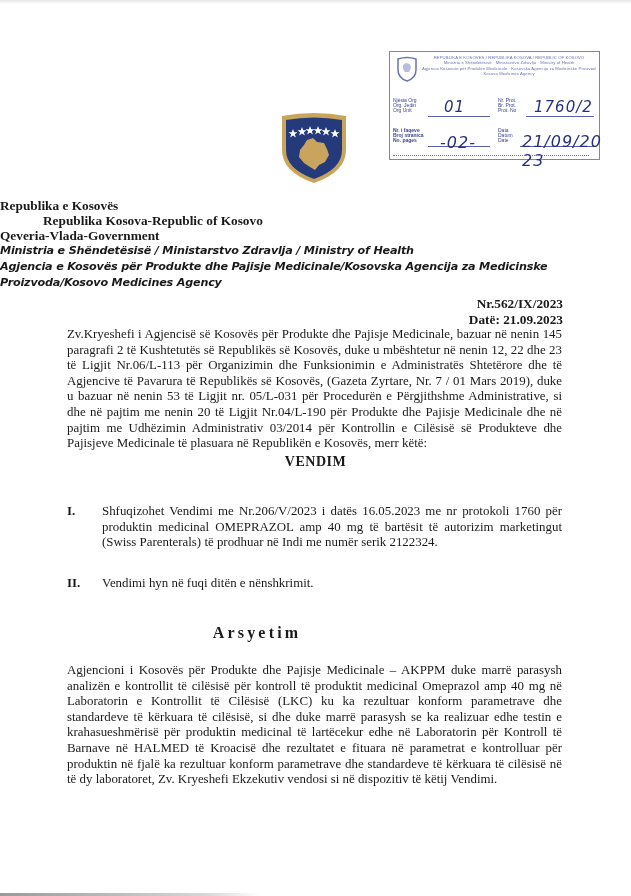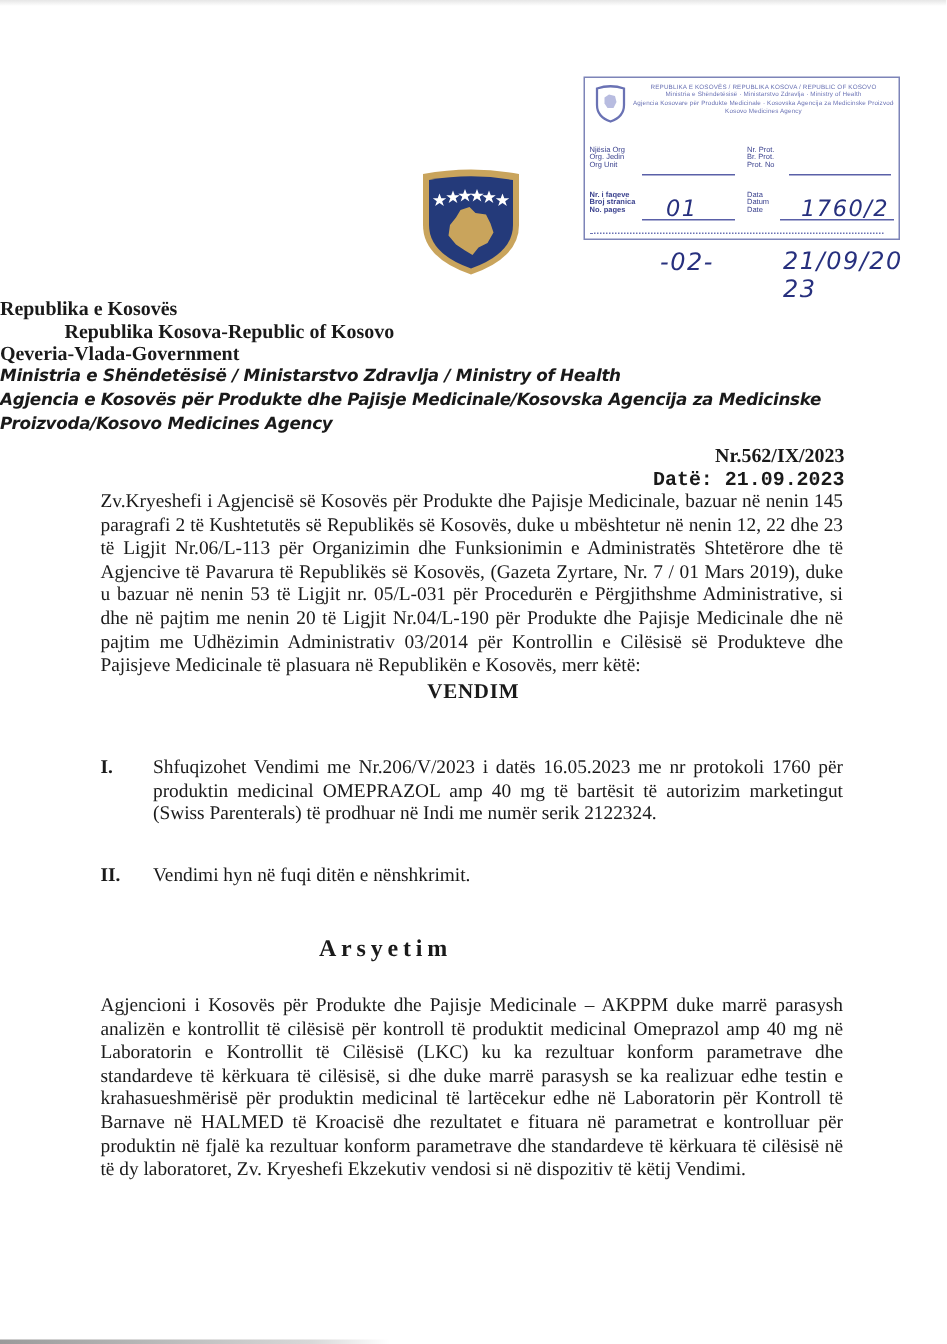--- a/index.html
+++ b/index.html
@@ -15,21 +15,21 @@
   
   .stamp { position: absolute; left: 389px; top: 51px; width: 209px; height: 107px;
     border: 1px solid #7d84b8; color: #4a52a0; font-family: "Liberation Sans", sans-serif; }
   .stamp-emblem { position: absolute; left: 6px; top: 4px; width: 22px; height: 26px; }
   .stamp-header { position: absolute; left: 32px; top: 3px; width: 174px; text-align: center;
     font-size: 4.2px; line-height: 5.4px; color: #6a72b4; letter-spacing: 0.1px; white-space: nowrap; overflow: hidden; }
   .stamp-row { position: absolute; left: 3px; font-size: 5px; line-height: 5.2px; color: #3d448f; }
   .stamp-lbl { position: absolute; font-size: 5px; line-height: 5.2px; color: #3d448f; }
   .stamp-line { position: absolute; border-bottom: 1px solid #5a60a8; height: 0; }
   .hand { position: absolute; font-family: "DejaVu Sans", sans-serif; font-style: italic;
-    color: #27307e; font-size: 15px; letter-spacing: 1px; margin-top: 32px; }
+    color: #27307e; font-size: 15px; letter-spacing: 1px; }
   .hand.small { font-size: 16px; }
   .stamp-bottom-line { position: absolute; left: 3px; right: 10px; bottom: 3px; border-bottom: 1px dotted #6a72b4; }
 
   
   .coat { position: absolute; left: 277px; top: 112px; width: 74px; height: 72px; }
 
   
   .hdr { position: absolute; left: 0; width: 631px; }
   .hdr-serif { font-family: "Liberation Serif", serif; font-weight: bold; font-size: 13.3px; }
   .hdr-sans { font-family: "DejaVu Sans", sans-serif; font-weight: bold; font-style: italic; font-size: 11.2px; letter-spacing: -0.2px; }
@@ -115,21 +115,21 @@
 </svg>
 
 <div class="hdr hdr-serif" style="top:198px;">Republika e Kosovës</div>
 <div class="hdr hdr-serif" style="top:213px;margin-left:43px;">Republika Kosova-Republic of Kosovo</div>
 <div class="hdr hdr-serif" style="top:228px;">Qeveria-Vlada-Government</div>
 <div class="hdr hdr-sans" style="top:244px;">Ministria e Shëndetësisë / Ministarstvo Zdravlja / Ministry of Health</div>
 <div class="hdr hdr-sans" style="top:260px;">Agjencia  e Kosovës për Produkte dhe Pajisje  Medicinale/Kosovska Agencija za Medicinske</div>
 <div class="hdr hdr-sans" style="top:276px;">Proizvoda/Kosovo Medicines Agency</div>
 
 <div class="ref" style="top:296px;">Nr.562/IX/2023</div>
-<div class="ref" style="top:312px;font-family:Liberation Mono, monospace;">Datë: 21.09.2023</div>
+<div class="ref" style="top:312px;">Datë: 21.09.2023</div>
 
 <div class="para" style="top:327px;">Zv.Kryeshefi i Agjencisë së Kosovës për Produkte dhe Pajisje Medicinale, bazuar në nenin 145 paragrafi 2 të Kushtetutës së Republikës së Kosovës, duke u mbështetur në nenin 12, 22 dhe 23 të Ligjit Nr.06/L-113 për Organizimin dhe Funksionimin e Administratës Shtetërore dhe të Agjencive të Pavarura të Republikës së Kosovës, (Gazeta Zyrtare, Nr. 7 / 01 Mars 2019), duke u bazuar në nenin 53 të Ligjit nr. 05/L-031 për Procedurën e Përgjithshme Administrative, si dhe në pajtim me nenin 20 të Ligjit Nr.04/L-190 për Produkte dhe Pajisje Medicinale dhe në pajtim me Udhëzimin Administrativ 03/2014 për Kontrollin e Cilësisë së Produkteve dhe Pajisjeve Medicinale të plasuara në Republikën e Kosovës, merr këtë:</div>
 
 <div class="title-vendim">VENDIM</div>
 
 <div class="item-num" style="top:504px;">I.</div>
 <div class="item-text" style="top:504px;">Shfuqizohet Vendimi me Nr.206/V/2023 i datës 16.05.2023 me nr protokoli 1760 për produktin medicinal OMEPRAZOL amp 40 mg të bartësit të autorizim marketingut (Swiss Parenterals) të prodhuar në Indi me numër serik 2122324.</div>
 
 <div class="item-num" style="top:576px;">II.</div>
 <div class="item-text" style="top:576px;">Vendimi hyn në fuqi ditën e nënshkrimit.</div>

